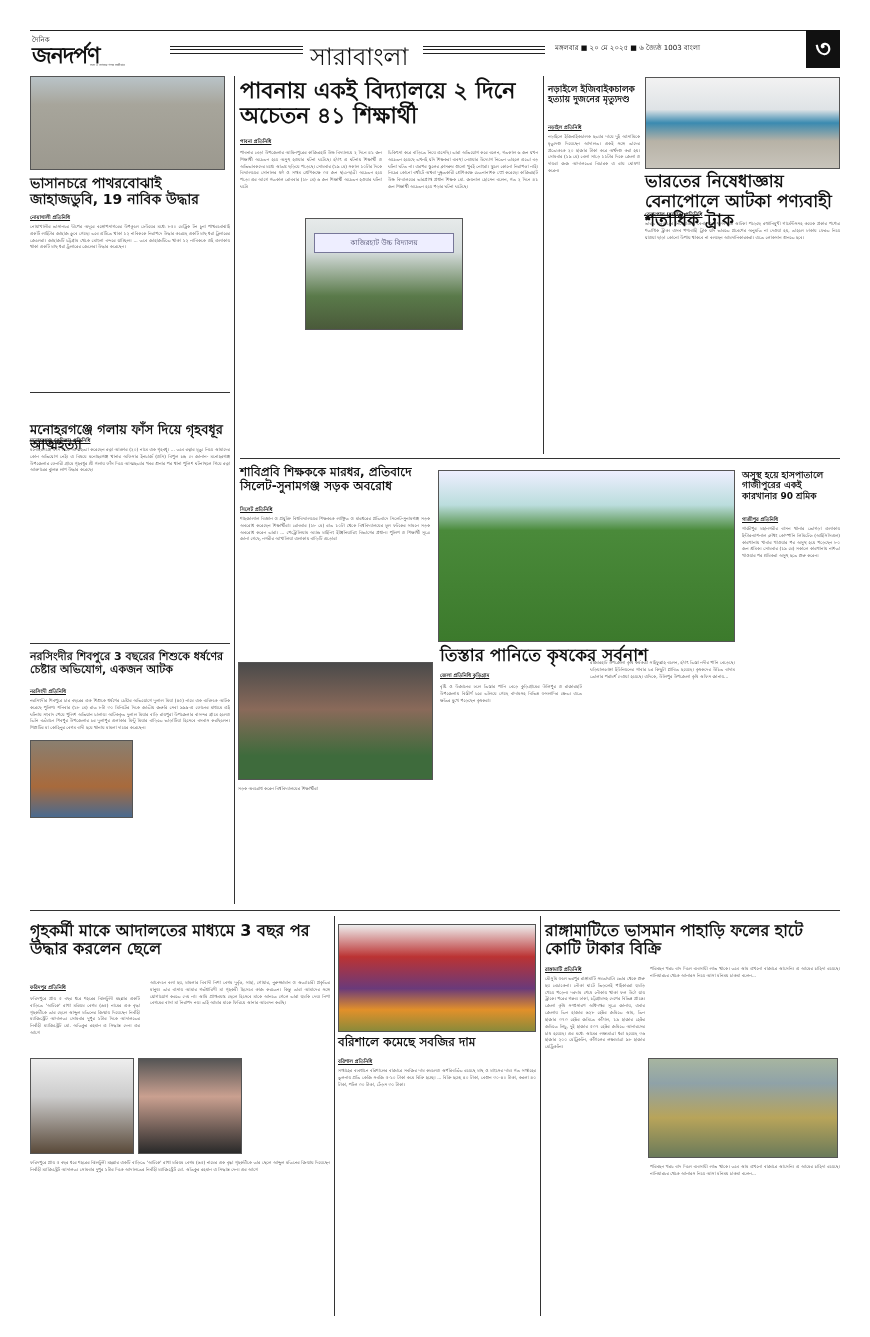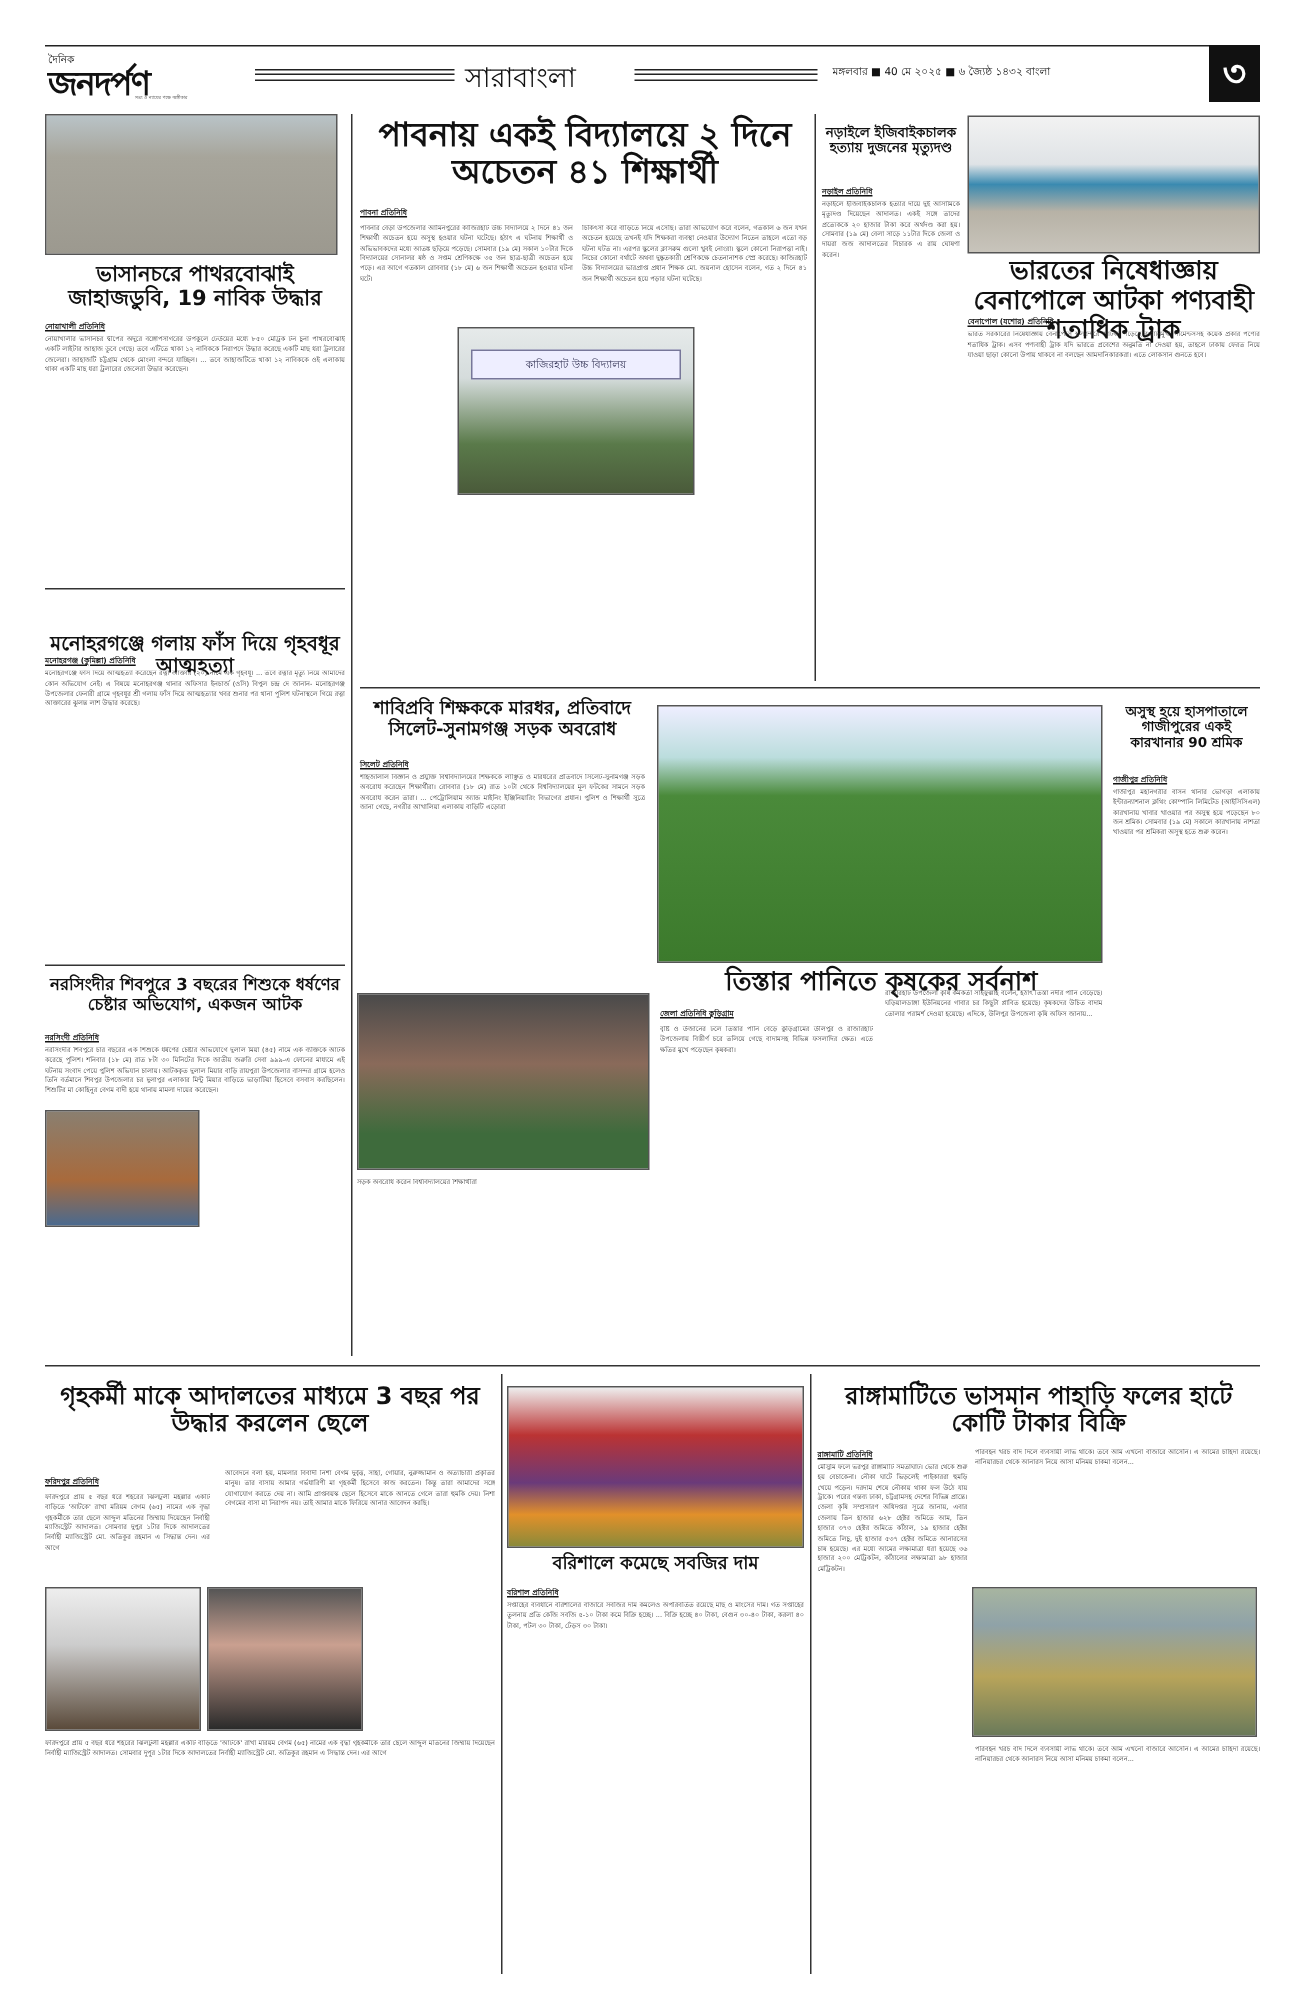--- a/index.html
+++ b/index.html
@@ -5,41 +5,41 @@
   * { box-sizing: border-box; margin: 0; padding: 0; }
   html, body { width: 870px; height: 1337px; background: #fff; overflow: hidden; }
   body { font-family: "DejaVu Sans", sans-serif; color: #111; position: relative; }
   .abs { position: absolute; }
   .masthead { left: 30px; top: 30px; width: 810px; height: 38px; border-top: 1px solid #222; }
   .logo-small { left: 32px; top: 34px; font-size: 7px; }
   .logo { left: 32px; top: 38px; font-size: 22px; font-weight: bold; letter-spacing: -1px; font-family: "DejaVu Serif", serif; }
   .tagline { left: 90px; top: 63px; font-size: 3px; color: #444; }
   .rule-group { height: 8px; border-top: 1px solid #222; border-bottom: 1px solid #222; }
   .rule-group::after { content: ""; display: block; margin-top: 2px; border-top: 1px solid #222; }
-  .section { left: 310px; top: 38px; font-size: 18px; font-family: "DejaVu Sans", sans-serif; }
+  .section { left: 310px; top: 38px; font-size: 24px; font-family: "DejaVu Sans", sans-serif; }
   .dateline { left: 555px; top: 42px; font-size: 7px; }
   .page-num { left: 806px; top: 30px; width: 34px; height: 38px; background: #111; color: #fff; font-size: 24px; text-align: center; line-height: 38px; font-weight: bold; }
   .photo { background: #9aa; border: 1px solid #555; }
-  .hl { font-weight: bold; text-align: center; line-height: 1.15; font-family: "DejaVu Sans", sans-serif; }
+  .hl { font-weight: bold; line-height: 1.15; font-family: "DejaVu Sans", sans-serif; }
   .byline { font-size: 5px; text-decoration: underline; font-weight: bold; }
   .body { font-size: 4.4px; line-height: 1.55; color: #333; text-align: justify; overflow: hidden; }
   .vline { width: 1px; background: #333; }
   .hline { height: 1px; background: #333; }
 </style>
 </head>
 <body>
 
 <div class="abs masthead"></div>
 <div class="abs logo-small">দৈনিক</div>
 <div class="abs logo">জনদর্পণ</div>
 <div class="abs tagline">সত্য ও ন্যায়ের পক্ষে অঙ্গীকার</div>
 <div class="abs rule-group" style="left:170px;top:46px;width:133px;"></div>
 <div class="abs section">সারাবাংলা</div>
 <div class="abs rule-group" style="left:423px;top:46px;width:122px;"></div>
-<div class="abs dateline">মঙ্গলবার ■ 40 মে ২০২৫ ■ ৬ জ্যৈষ্ঠ ১৪৩২ বাংলা</div>
+<div class="abs dateline">মঙ্গলবার ■ ২০ মে ২০২৫ ■ ৬ জ্যৈষ্ঠ 1003 বাংলা</div>
 <div class="abs page-num">৩</div>
 
 <div class="abs photo" style="left:30px;top:76px;width:195px;height:94px;background:linear-gradient(#b9c3c7 0%,#a7a59b 30%,#9c998f 100%);"></div>
 <div class="abs hl" style="left:30px;top:175px;width:200px;font-size:14px;">ভাসানচরে পাথরবোঝাই জাহাজডুবি, 19 নাবিক উদ্ধার</div>
 <div class="abs byline" style="left:30px;top:214px;">নোয়াখালী প্রতিনিধি</div>
 <div class="abs body" style="left:30px;top:224px;width:200px;height:162px;">নোয়াখালীর ভাসানচর দ্বীপের অদূরে বঙ্গোপসাগরের উপকূলে ঢেউয়ের মধ্যে ৮৫০ মেট্রিক টন চুনা পাথরবোঝাই একটি লাইটার জাহাজ ডুবে গেছে। তবে এটিতে থাকা ১২ নাবিককে নিরাপদে উদ্ধার করেছে একটি মাছ ধরা ট্রলারের জেলেরা। জাহাজটি চট্টগ্রাম থেকে মোংলা বন্দরে যাচ্ছিল। ... তবে জাহাজটিতে থাকা ১২ নাবিককে ওই এলাকায় থাকা একটি মাছ ধরা ট্রলারের জেলেরা উদ্ধার করেছেন।</div>
 
 <div class="abs hline" style="left:30px;top:392px;width:200px;"></div>
 <div class="abs hl" style="left:30px;top:398px;width:200px;font-size:13px;margin-top:25px;">মনোহরগঞ্জে গলায় ফাঁস দিয়ে গৃহবধূর আত্মহত্যা</div>
 <div class="abs byline" style="left:30px;top:437px;">মনোহরগঞ্জ (কুমিল্লা) প্রতিনিধি</div>

